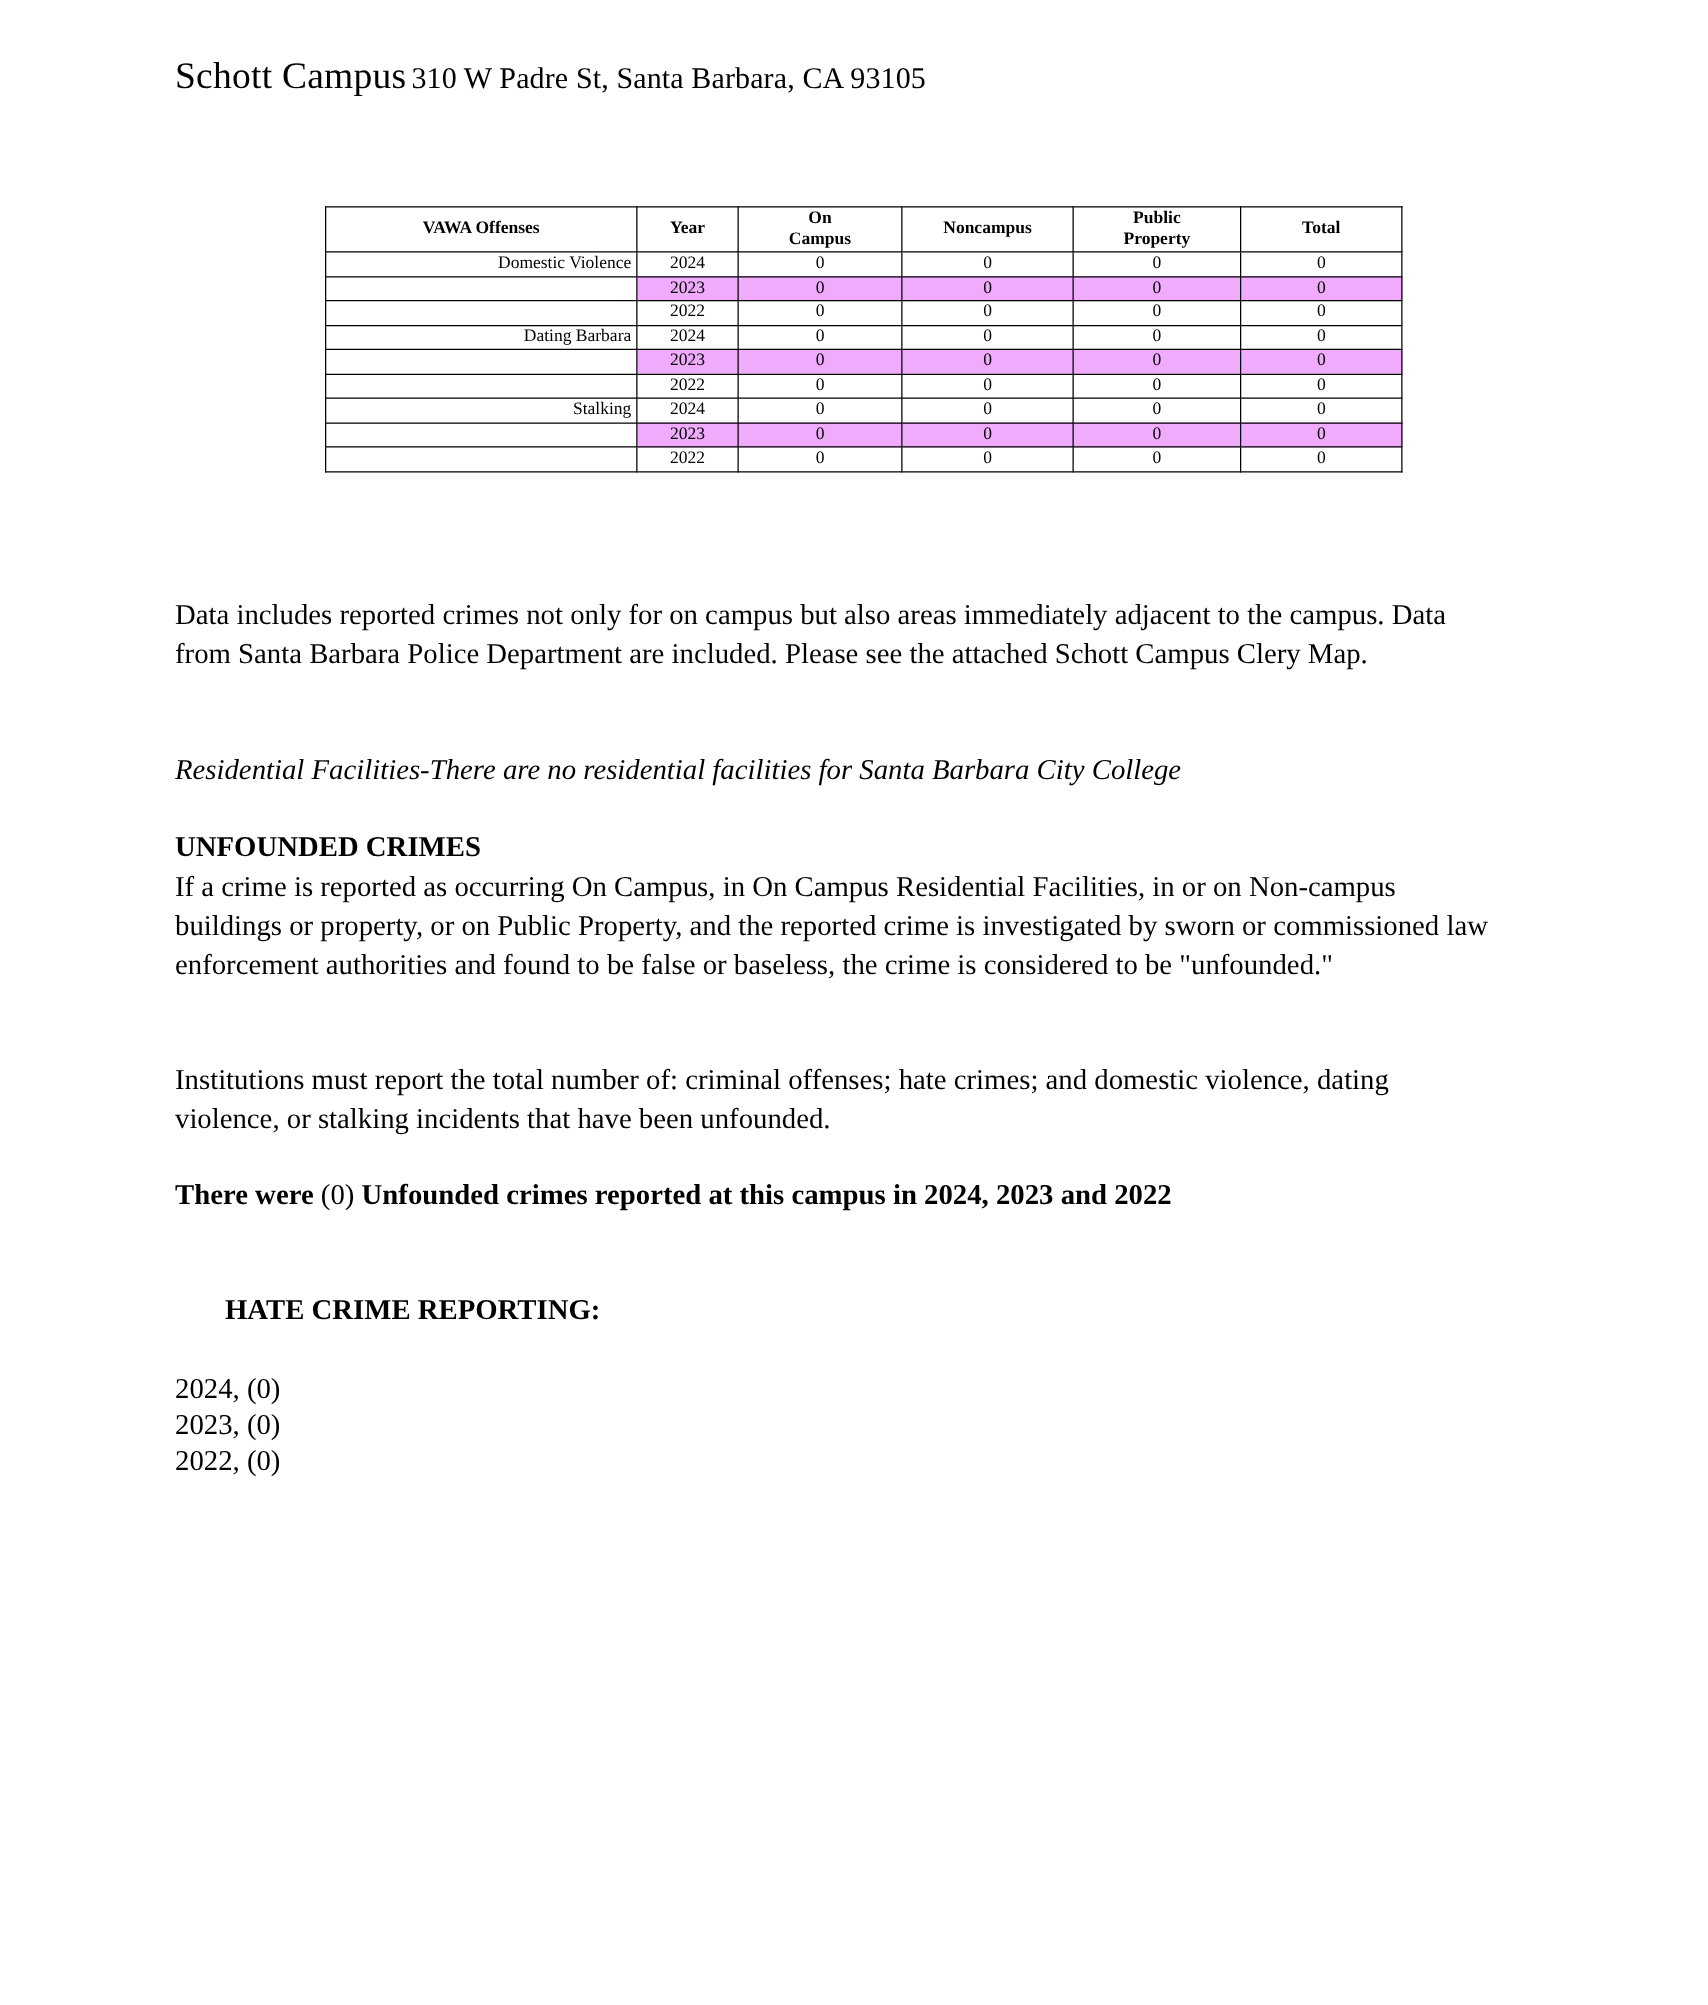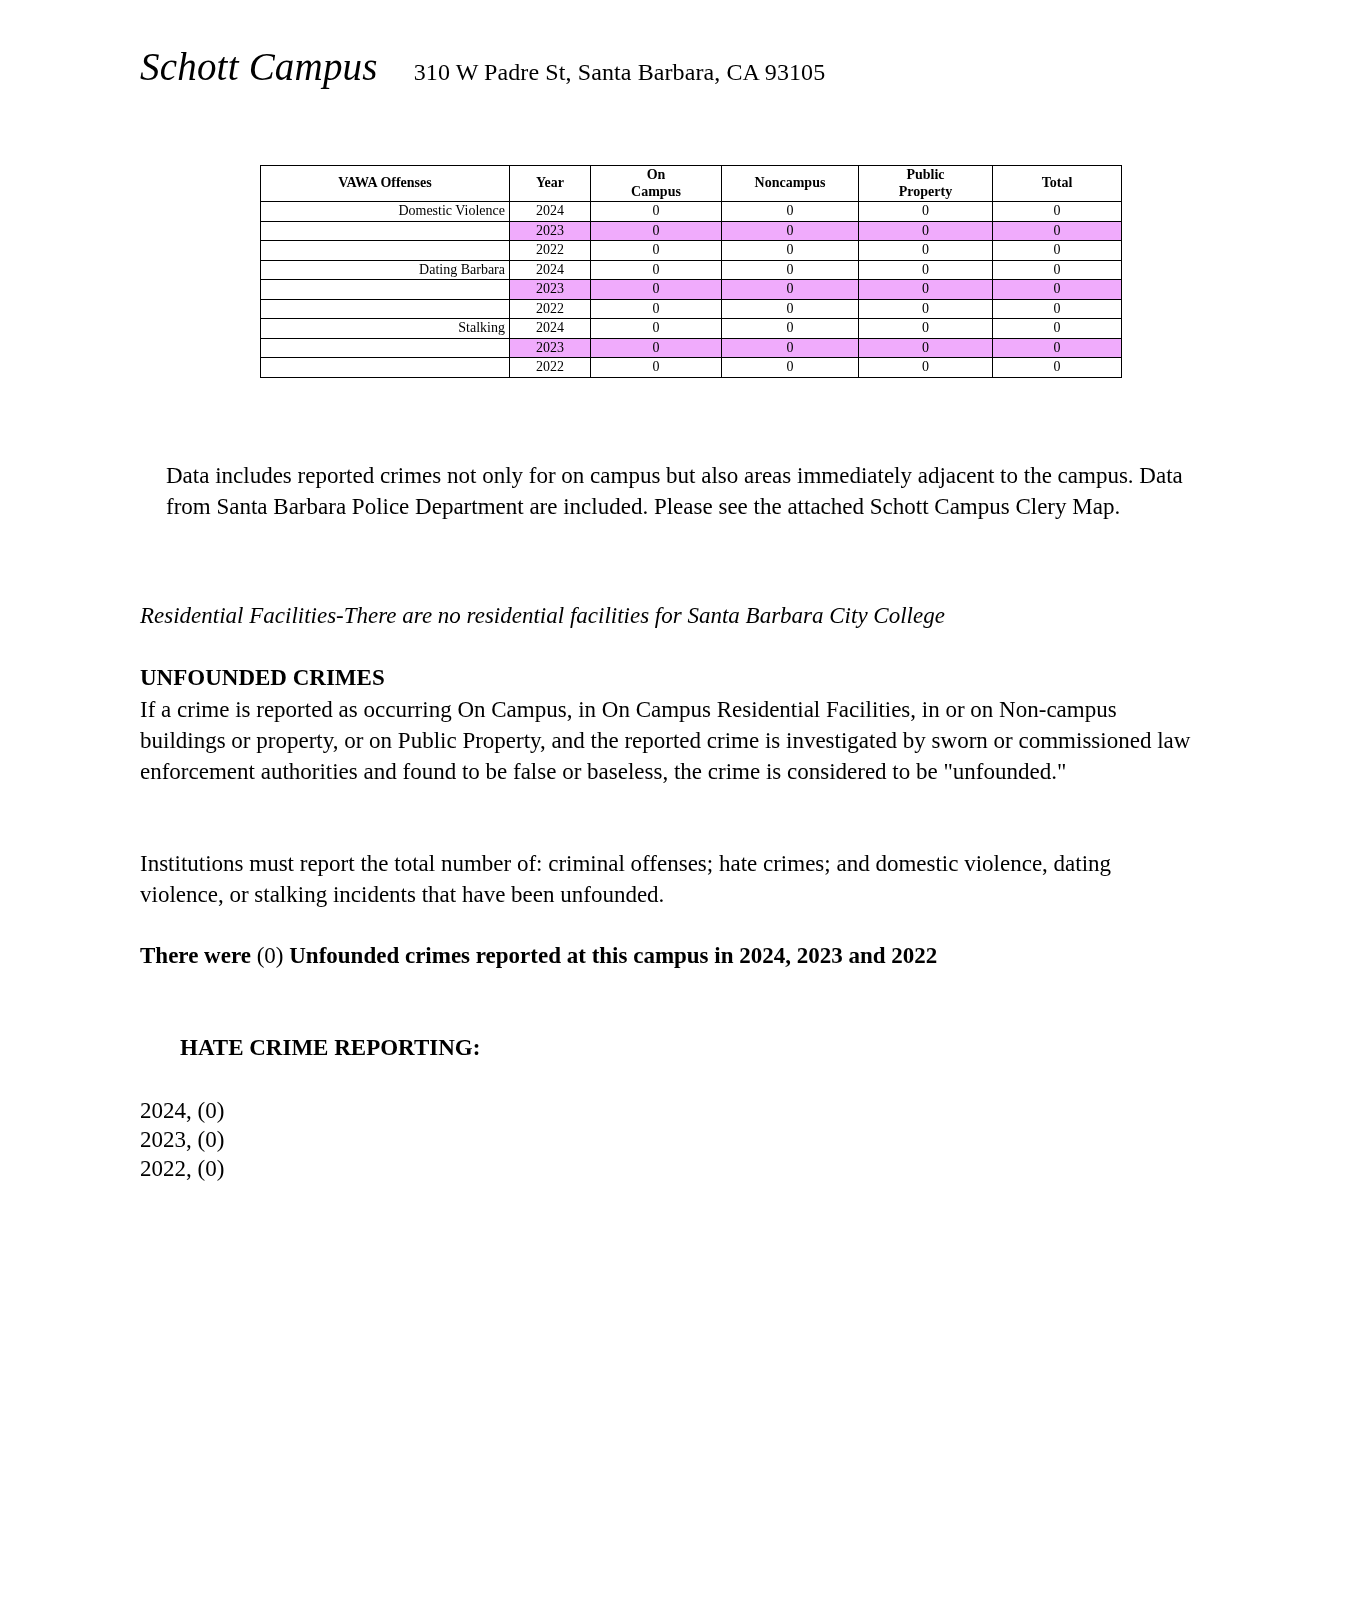--- a/index.html
+++ b/index.html
@@ -22,28 +22,26 @@
     height: 1604px;
     padding: 0;
   }
   .header-line {
     position: absolute;
     left: 140px;
     top: 44px;
     white-space: nowrap;
   }
   .campus-name {
-    font-size: 39px;
+    font-size: 30px;
     letter-spacing: 0.2px;
-    font-style: italic;
   }
   .campus-address {
     font-size: 24px;
     letter-spacing: 0.1px;
-    margin-left: 32px;
   }
 
   
   .vawa-table-wrap {
     position: absolute;
     left: 260px;
     top: 165px;
     width: 804px;
   }
   table.vawa {
@@ -93,21 +91,21 @@
   }
 
   
   .para {
     position: absolute;
     font-size: 23px;
     line-height: 31px;
     width: 1060px;
     left: 140px;
   }
-  .p-data { top: 460px; margin-left: 26px; }
+  .p-data { top: 476px; }
   .p-resid {
     top: 600px;
     font-style: italic;
   }
   .h-unfounded {
     top: 662px;
     font-weight: bold;
     font-size: 23px;
   }
   .p-unfounded-1 { top: 694px; }

